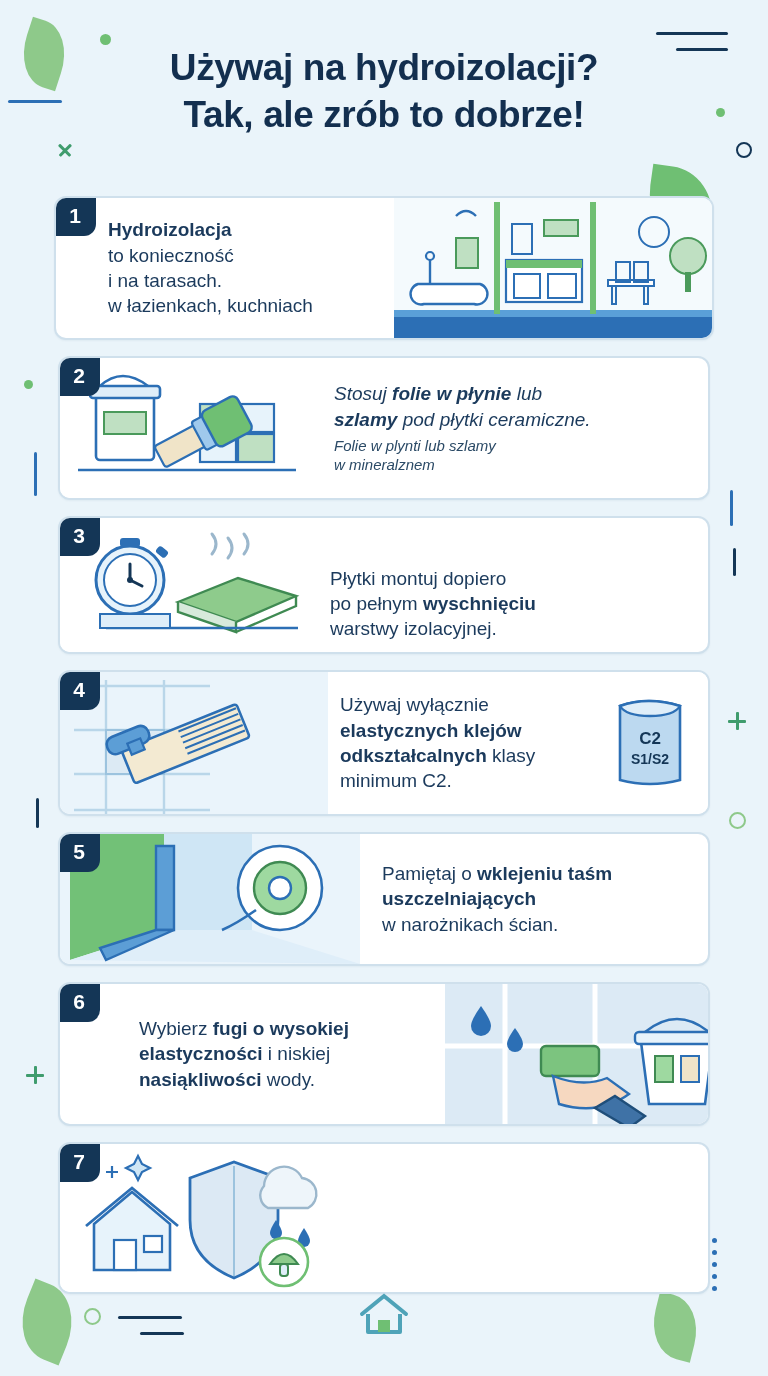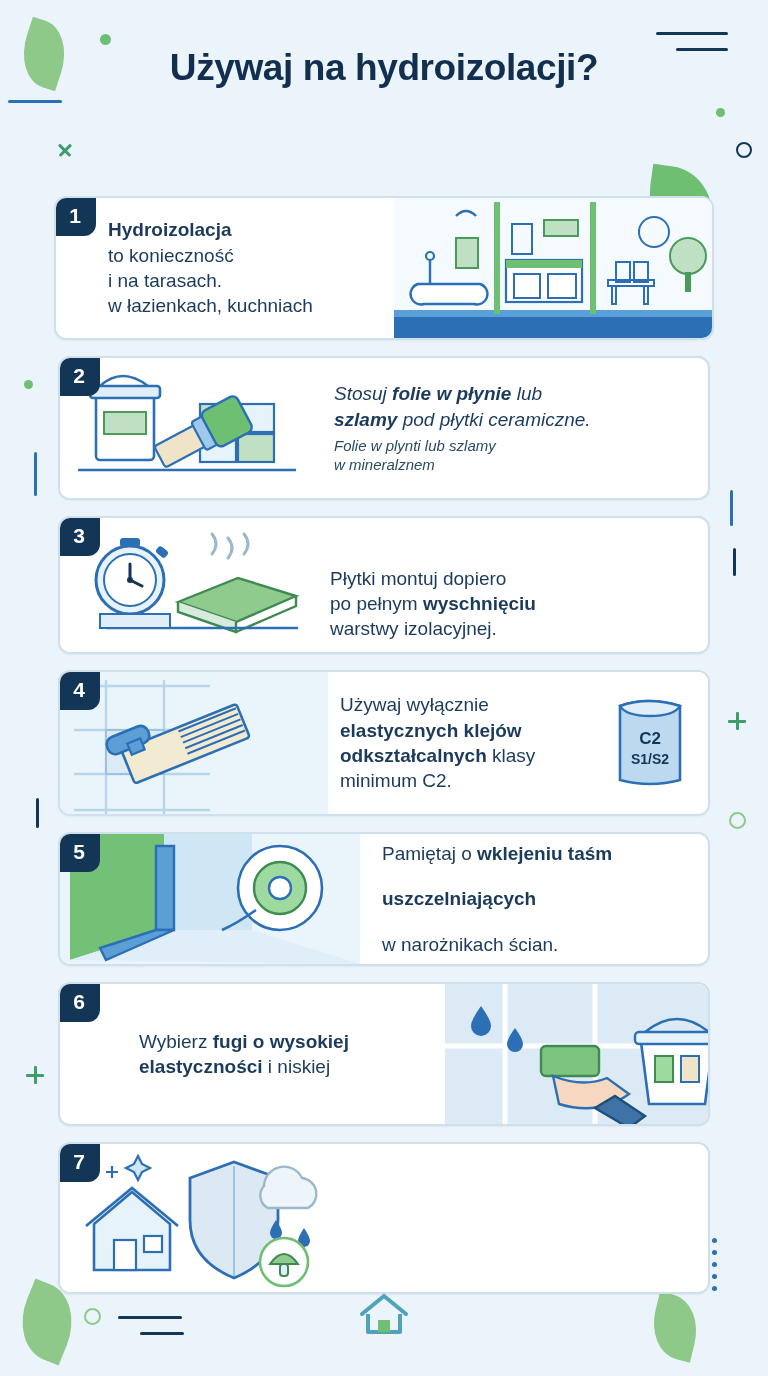--- a/index.html
+++ b/index.html
@@ -117,21 +117,21 @@
   .c2 .txt { width: 396px; font-style: italic; }
   
   .c3 .art { width: 248px; }
   .c3 .txt { width: 400px; margin-top: 37px; }
   
   .c4 .art { width: 268px; }
   .c4 .txt { width: 270px; padding-left: 12px; }
   .c4 .art2 { width: 110px; }
   
   .c5 .art { width: 300px; }
-  .c5 .txt { width: 348px; gap: 20px; }
+  .c5 .txt { width: 348px; }
   
   .c6 .txt { width: 372px; padding-left: 52px; margin-left: 27px; }
   .c6 .art { width: 276px; }
   
   .c7 .art { width: 300px; }
   .c7 .txt { width: 348px; }
 
   .footer-house { position: absolute; bottom: 36px; left: 50%; margin-left: -26px; }
 </style>
 </head>
@@ -185,20 +185,21 @@
       <i></i>
       <i></i>
       <i></i>
       <i></i>
   </div>
 </div>
 
 <div class="header">
   <h1>
     <span>Używaj na hydroizolacji?</span><br>
+    <span>Tak, ale zrób to dobrze!</span>
   </h1>
 </div>
 
 <div class="steps">
 
   <div class="card w1 c1">
     <div class="badge">1</div>
     <div class="txt">
       <div class="line"><b>Hydroizolacja</b></div>
       <div class="line">to konieczność</div>
@@ -372,20 +373,21 @@
       <div class="line"><b>uszczelniających</b></div>
       <div class="line">w narożnikach ścian.</div>
     </div>
   </div>
 
   <div class="card w6 c6">
     <div class="badge">6</div>
     <div class="txt">
       <div class="line"><span>Wybierz </span><b>fugi o wysokiej</b></div>
       <div class="line"><b>elastyczności</b><span> i niskiej</span></div>
+      <div class="line"><b>nasiąkliwości</b><span> wody.</span></div>
     </div>
     <div class="art">
       <svg width="276" height="140" viewBox="0 0 276 140">
         <rect x="0" y="0" width="276" height="140" fill="#dceaf5"></rect>
 
         <g stroke="#ffffff" stroke-width="5" fill="none">
           <path d="M60 0 V140 M150 0 V140 M0 62 H276"></path>
         </g>
 
         <path d="M36 22 q10 14 10 20 a10 10 0 0 1 -20 0 q0 -6 10 -20 z" fill="#2c6fb5"></path>

